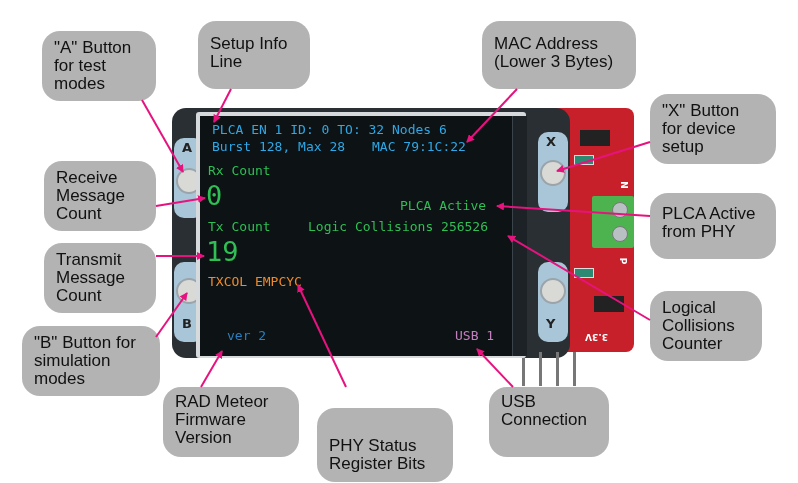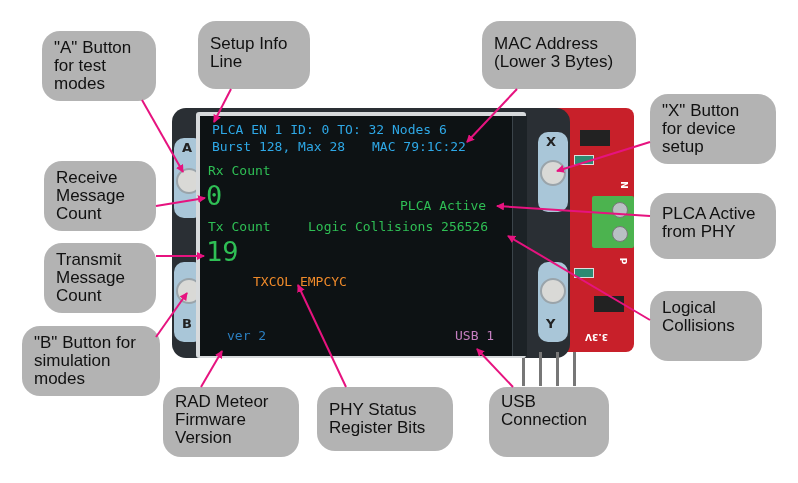--- a/index.html
+++ b/index.html
@@ -7,21 +7,21 @@
   .callout{position:absolute;background:#b3b3b3;border-radius:18px;color:#111;font-size:17px;line-height:18px;padding:8px 12px;box-sizing:border-box;}
   .callout span{display:block;}
   #arrows{position:absolute;left:0;top:0;width:798px;height:483px;pointer-events:none;z-index:5;}
   .board-red{position:absolute;left:548px;top:108px;width:86px;height:244px;background:#c8202a;border-radius:8px;}
   .device{position:absolute;left:172px;top:108px;width:398px;height:250px;background:#2a2f34;border-radius:14px;}
   .bezel{position:absolute;left:196px;top:112px;width:330px;height:246px;background:#d7dadc;border-radius:3px;}
   .screen{position:absolute;left:200px;top:116px;width:312px;height:240px;background:#0d1214;}
   .lcd{position:absolute;font-family:"DejaVu Sans Mono",monospace;font-weight:normal;white-space:nowrap;}
   .cyan{color:#2ea8e6;}
   .green{color:#2fbf55;}
-  .orange{color:#ef8a2a;margin-left:45px;}
+  .orange{color:#ef8a2a;}
   .btn{position:absolute;width:22px;height:22px;border-radius:50%;background:#d9d9d6;border:2px solid #9aa4aa;}
   .btn-tab{position:absolute;width:30px;height:80px;background:#a9c6d8;border-radius:10px;}
   .btn-letter{position:absolute;font-family:"DejaVu Sans",sans-serif;font-weight:bold;color:#222;font-size:13px;}
   .strip{position:absolute;left:512px;top:116px;width:14px;height:240px;background:#1c2226;border-left:1px solid #3b444a;}
   .pin{position:absolute;width:3px;height:34px;background:#777;top:352px;}
   .terminal{position:absolute;left:592px;top:196px;width:42px;height:52px;background:#4cb34f;border-radius:2px;}
   .screw{position:absolute;width:14px;height:14px;border-radius:50%;background:#b9c0c4;border:1px solid #777;}
   .jumper{position:absolute;width:30px;height:16px;background:#222;}
   .smd{position:absolute;width:18px;height:8px;background:#2d8a72;border:1px solid #ddd;}
   .silk{position:absolute;color:#fff;font-family:"DejaVu Sans",sans-serif;font-weight:bold;font-size:9px;}
@@ -107,32 +107,33 @@
   <span>from PHY</span>
 </div>
 <div class="callout" style="left:44px;top:243px;width:112px;height:70px;">
   <span>Transmit</span>
   <span>Message</span>
   <span>Count</span>
 </div>
 <div class="callout" style="left:650px;top:291px;width:112px;height:70px;">
   <span>Logical</span>
   <span>Collisions</span>
+  <span>Counter</span>
 </div>
 <div class="callout" style="left:22px;top:326px;width:138px;height:70px;">
   <span>"B" Button for</span>
   <span>simulation</span>
   <span>modes</span>
 </div>
 <div class="callout" style="left:163px;top:387px;width:136px;height:70px;padding-top:6px;">
   <span>RAD Meteor</span>
   <span>Firmware</span>
   <span>Version</span>
 </div>
-<div class="callout" style="left:317px;top:387px;width:136px;height:64px;padding-top:14px;">
+<div class="callout" style="left:317px;top:408px;width:136px;height:74px;padding-top:29px;">
   <span>PHY Status</span>
   <span>Register Bits</span>
 </div>
 <div class="callout" style="left:489px;top:387px;width:120px;height:70px;padding-top:6px;">
   <span>USB</span>
   <span>Connection</span>
 </div>
 
 <svg id="arrows">
   <defs>

